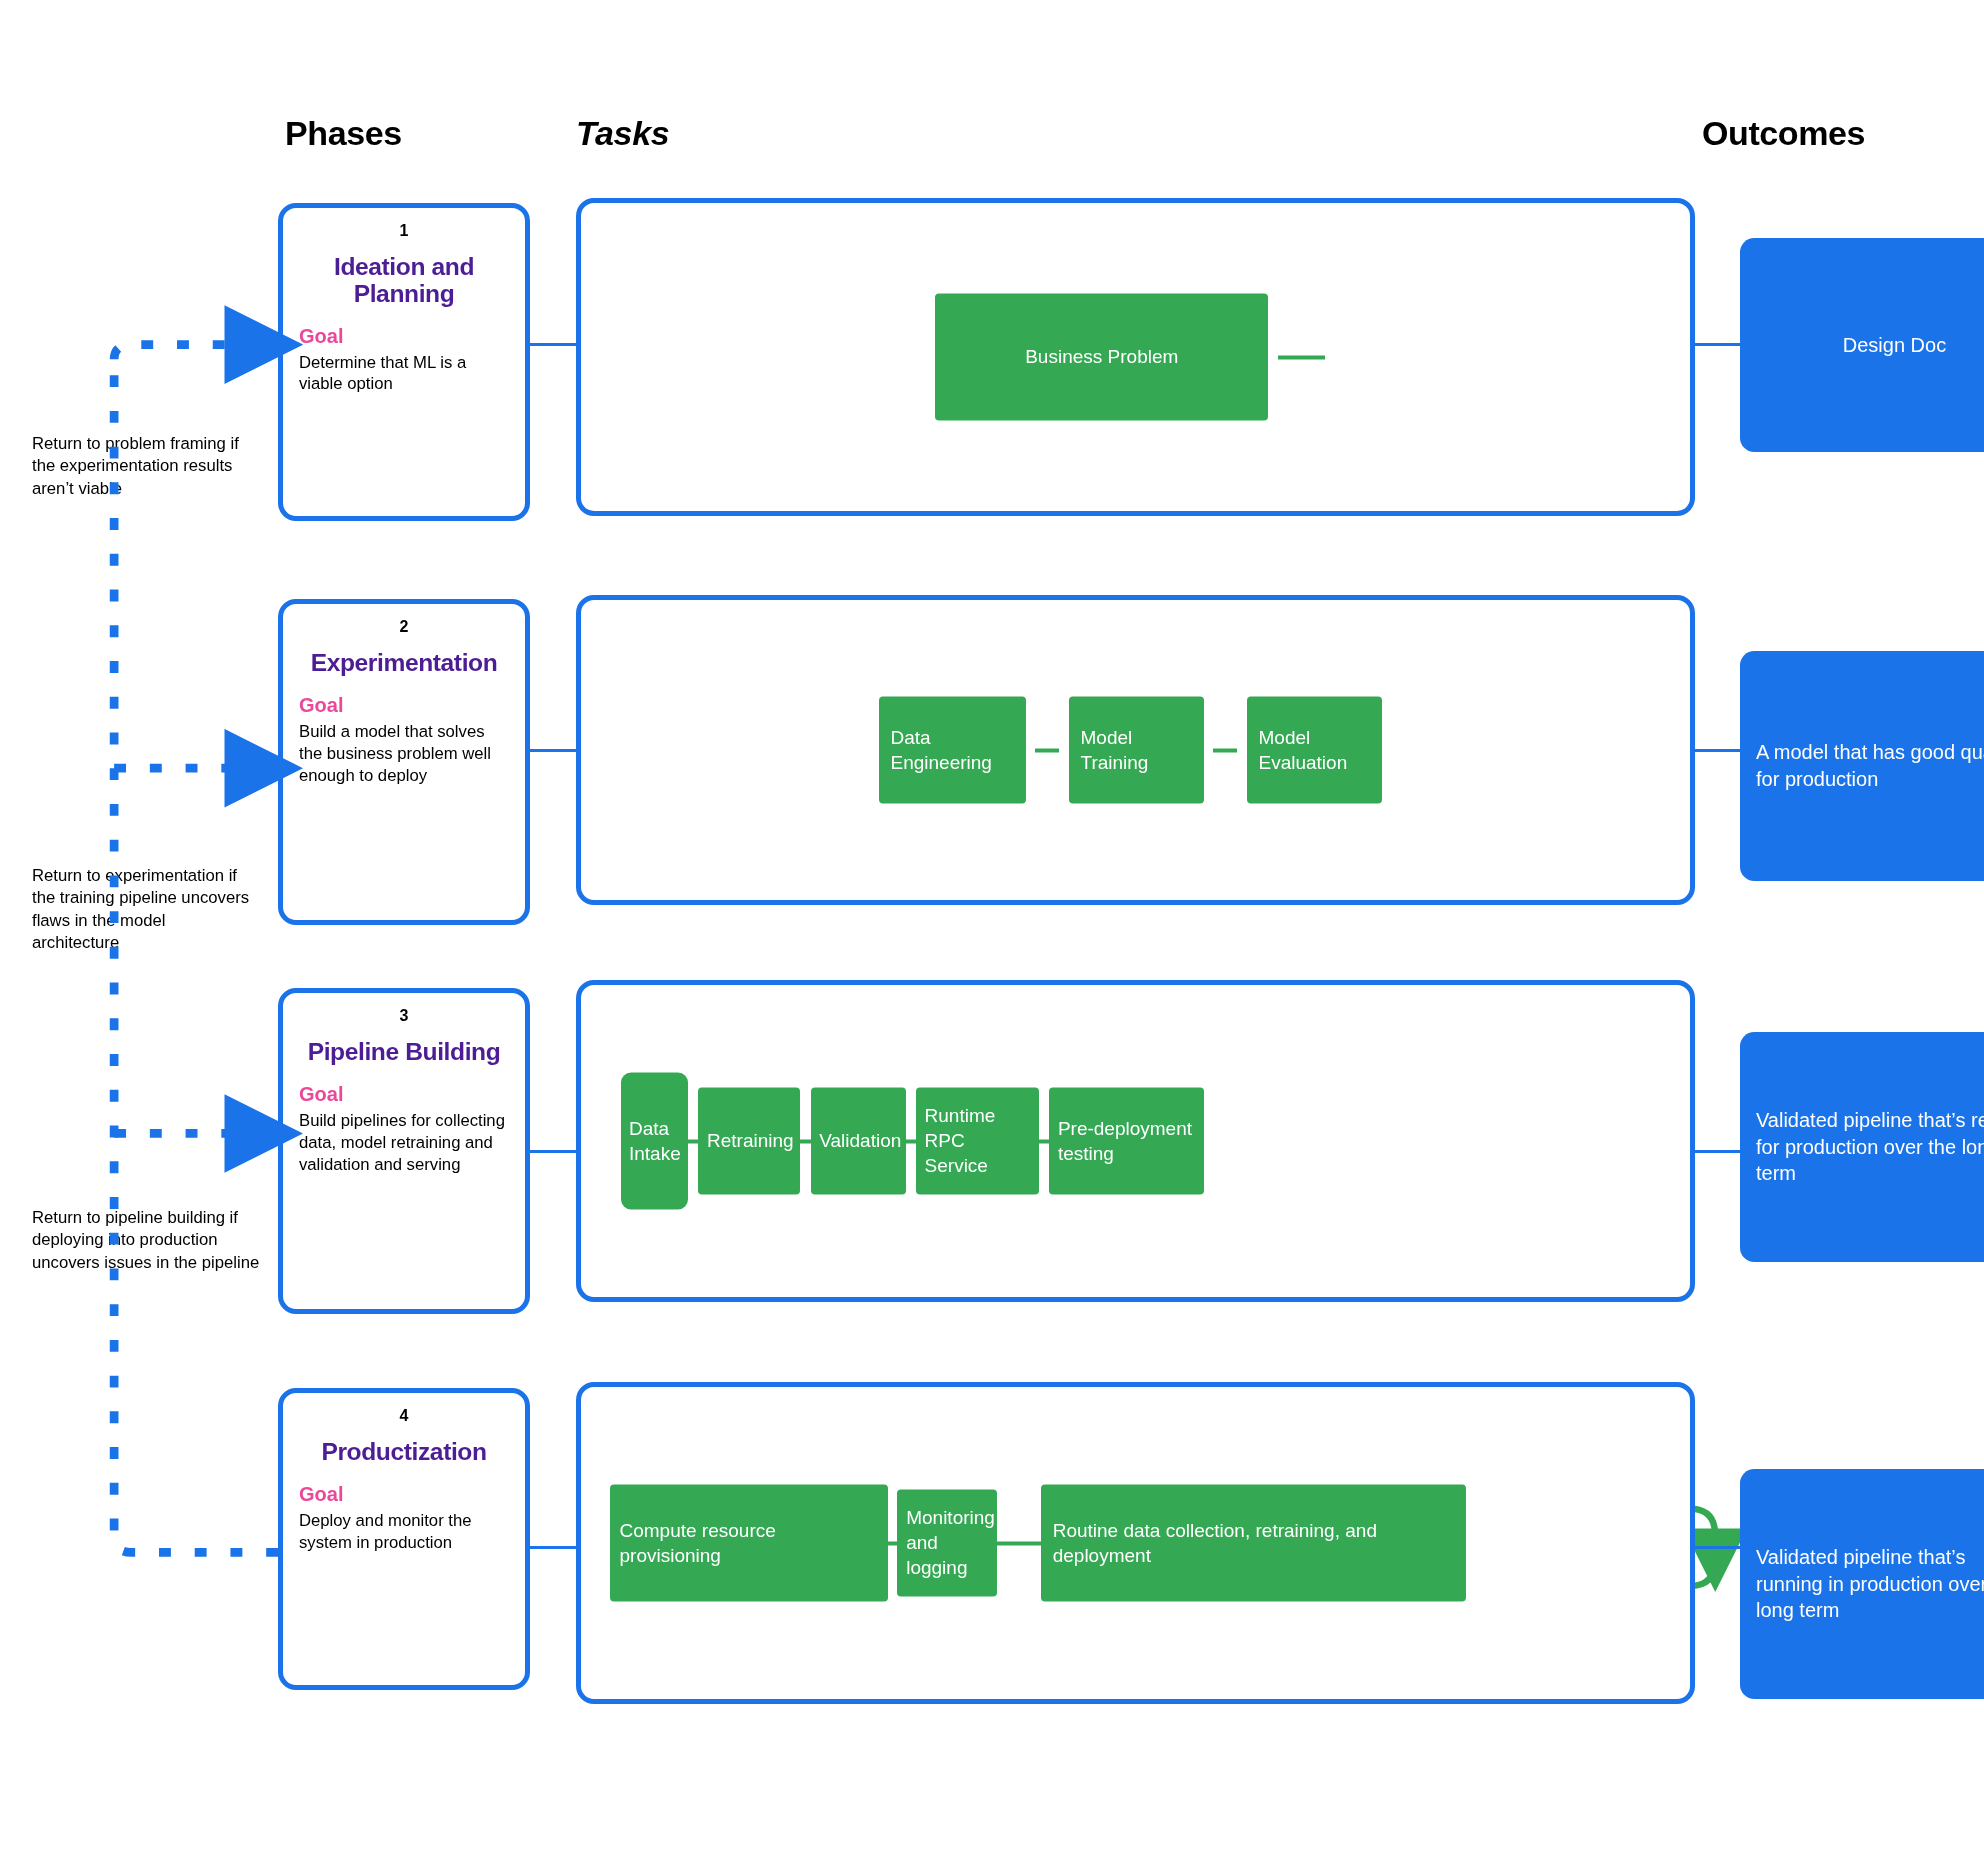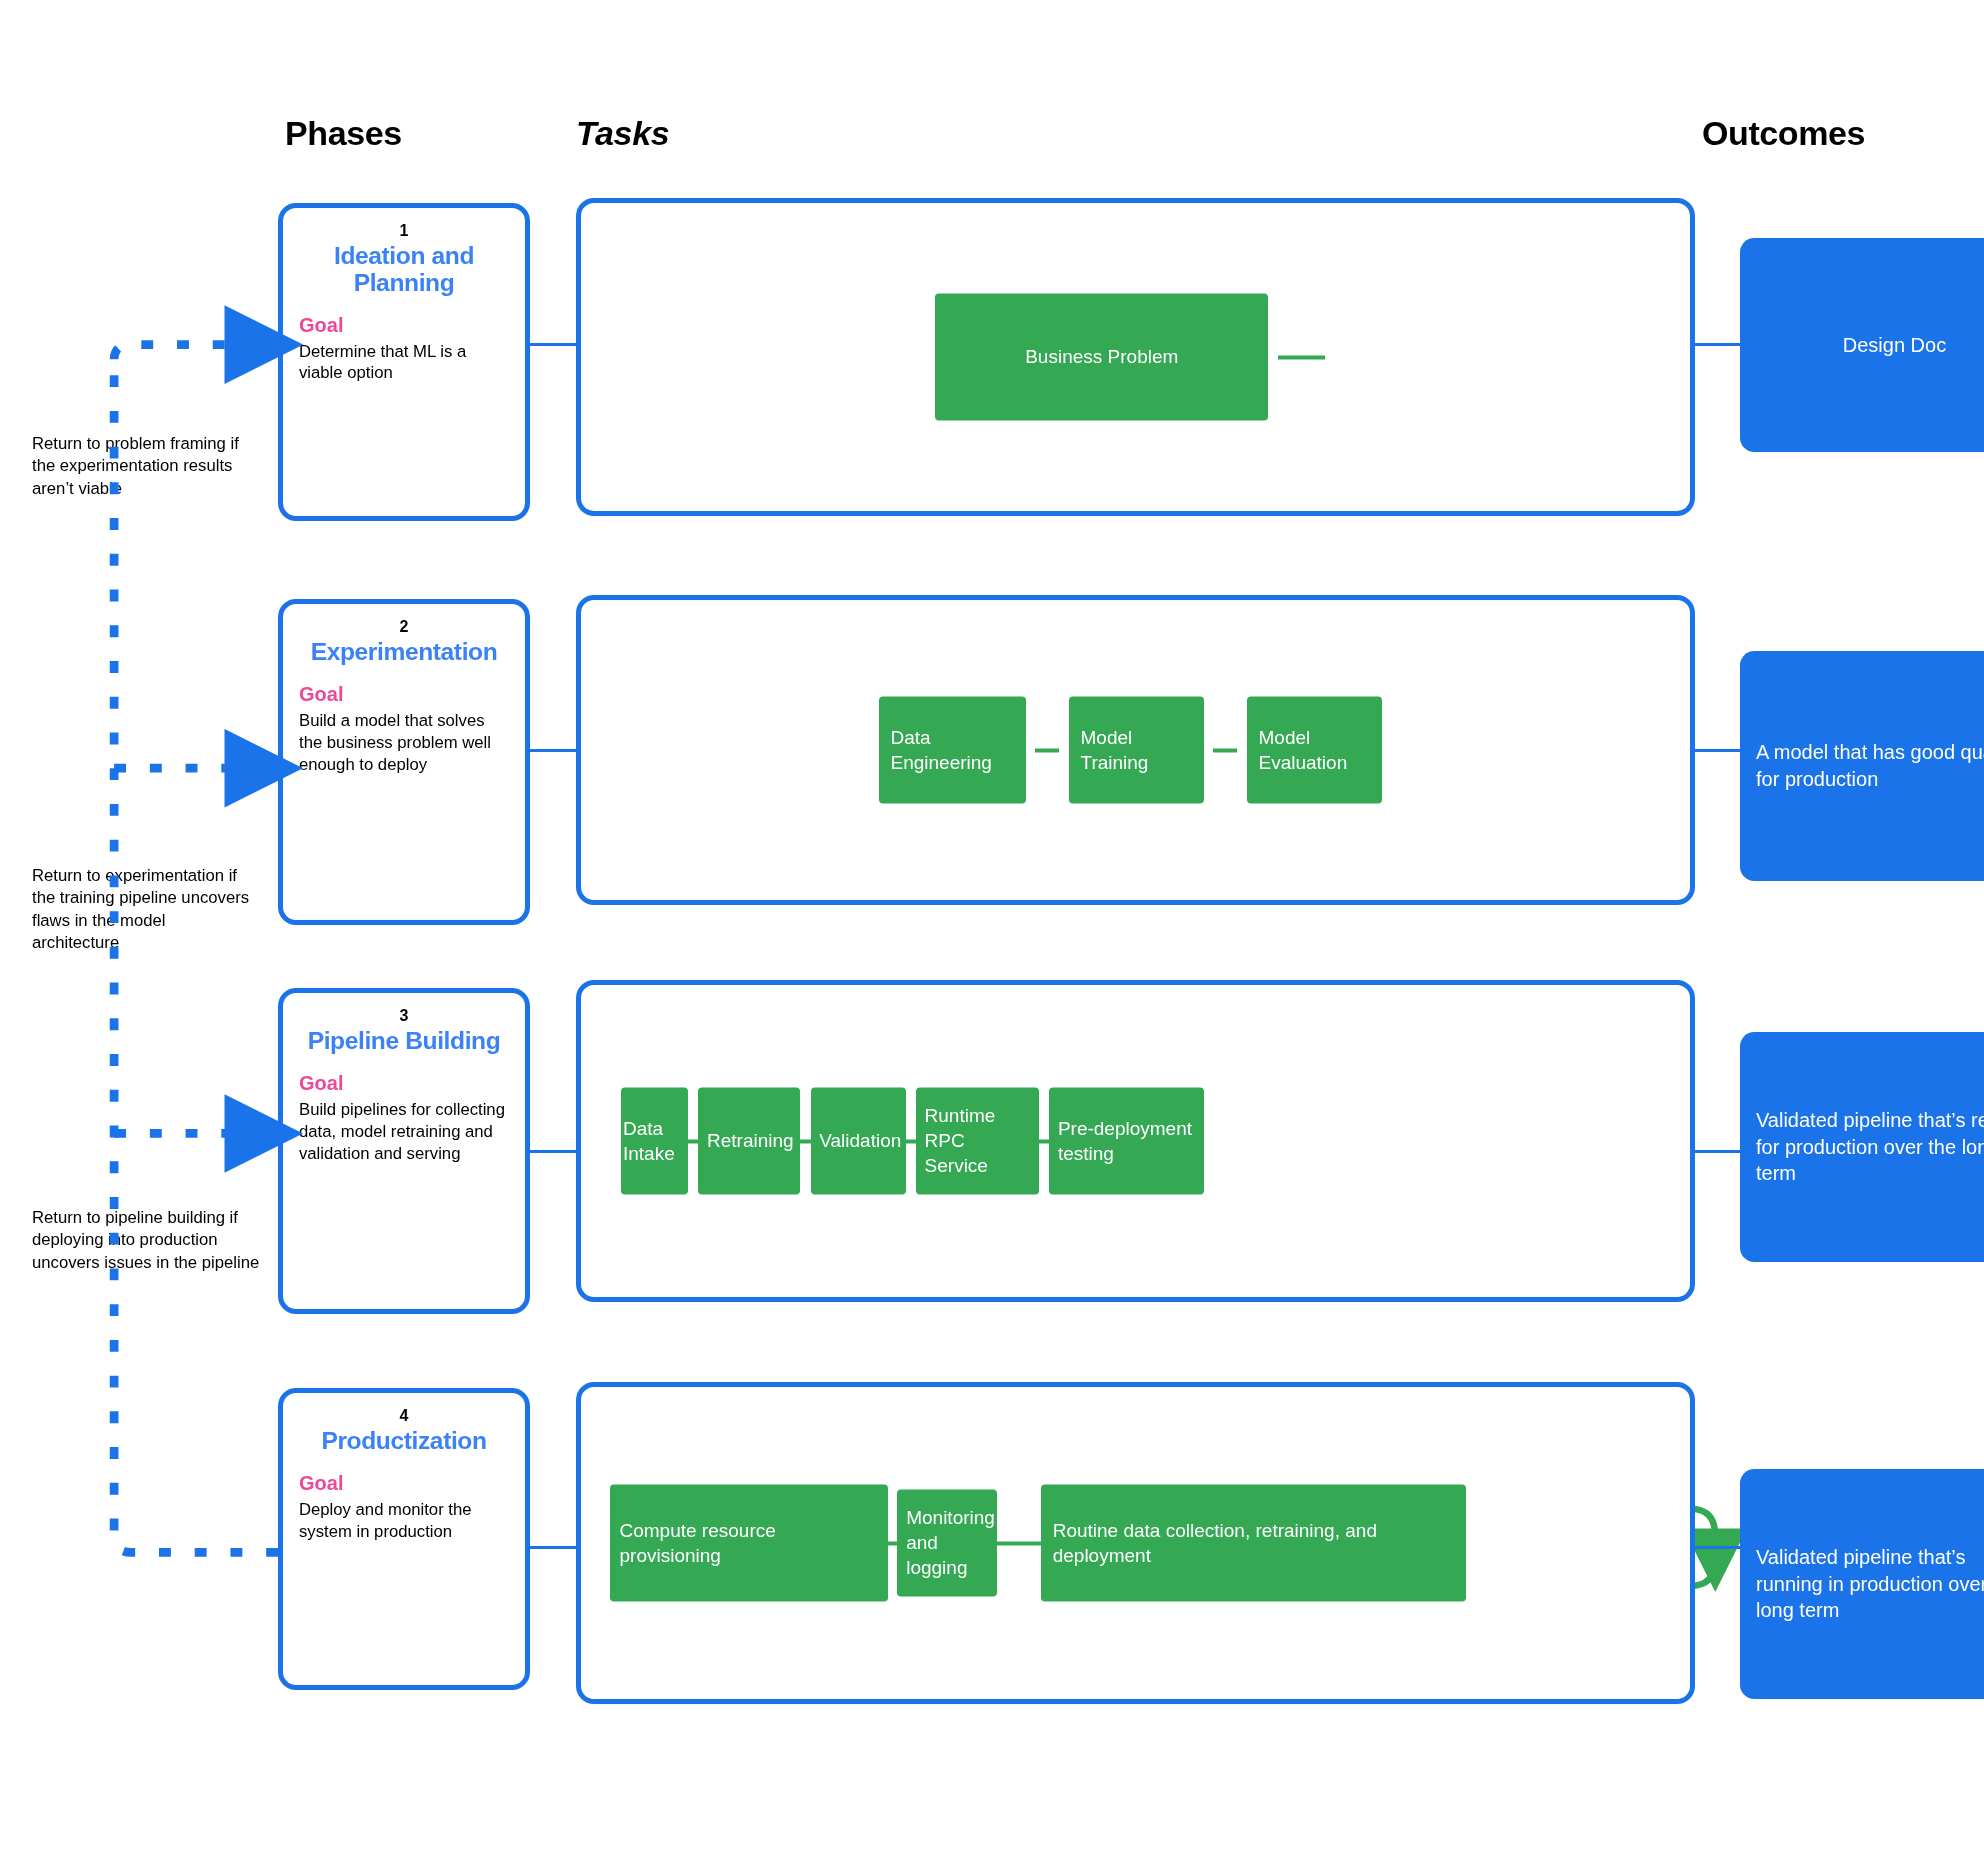--- a/index.html
+++ b/index.html
@@ -51,22 +51,22 @@
     font-weight: 700;
     line-height: 1.1;
     color: #000;
   }
   .phase-title {
     text-align: center;
     font-size: 24.6px;
     font-weight: 700;
     line-height: 1.08;
     letter-spacing: -0.4px;
-    margin-top: 4px;
-    color: #3b82f6;
+    margin-top: 15px;
+    color: #4c1d95;
   }
   .phase-goal-label {
     font-size: 20px;
     font-weight: 700;
     margin-top: 17.5px;
     color: #ec4899;
   }
   .phase-goal-text {
     font-size: 16.7px;
     font-weight: 400;
@@ -259,21 +259,21 @@
   <div class="phase-card" style="top:988px; height:326px;">
     <div class="phase-num">3</div>
     <div class="phase-title">Pipeline Building</div>
     <div class="phase-goal-label">Goal</div>
     <div class="phase-goal-text">Build pipelines for collecting data, model retraining and validation and serving</div>
   </div>
   <div class="connector" style="left:530px; top:1150px; width:49px;"></div>
 
   <div class="tasks-card" style="top:980px; height:322px;">
     <div class="tasks-inner" style="justify-content:flex-start; padding-left:40px; gap:0;">
-      <div class="task-box" style="width:67px;height:107px;padding:0 2px;">Data Intake</div>
+      <div class="task-box" style="width:67px;height:137px;padding:0 8px;border-radius:10px;">Data Intake</div>
       <div class="task-link" style="width:10.3px;"></div>
       <div class="task-box" style="width:102px;height:107px;padding:0 8.7px;">Retraining</div>
       <div class="task-link" style="width:10.3px;"></div>
       <div class="task-box" style="width:95px;height:107px;padding:0 8.7px;">Validation</div>
       <div class="task-link" style="width:10.3px;"></div>
       <div class="task-box" style="width:123px;height:107px;padding:0 8.7px;">Runtime RPC Service</div>
       <div class="task-link" style="width:10.3px;"></div>
       <div class="task-box" style="width:155px;height:107px;padding:0 8.7px;">Pre-deployment testing</div>
     </div>
   </div>

